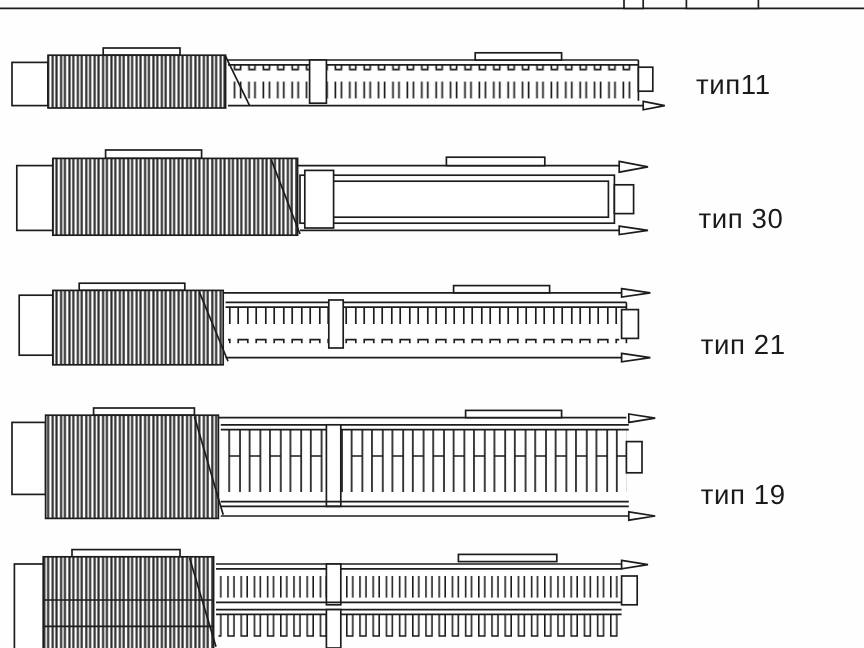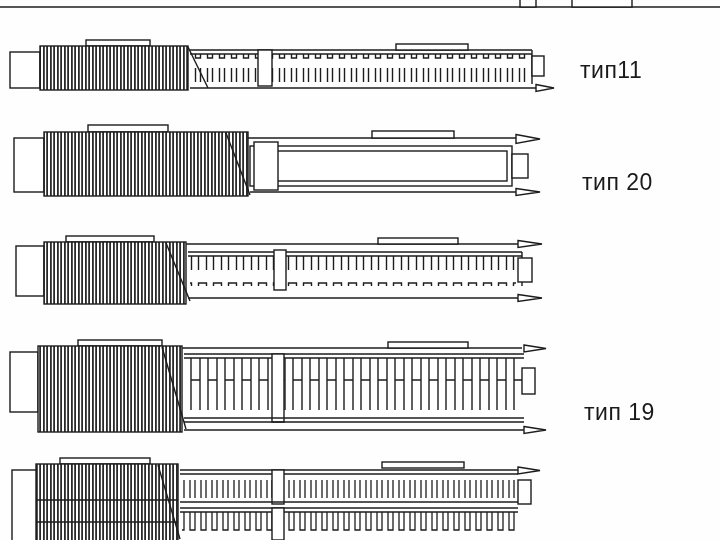--- a/index.html
+++ b/index.html
@@ -149,16 +149,17 @@
       <line x1="180" y1="512" x2="518" y2="512"></line>
       <rect x="182" y="512" width="334" height="24" fill="url(#p-comb-sm)" stroke="none"></rect>
       <rect x="272" y="508" width="12" height="32" fill="#ffffff"></rect>
       <rect x="382" y="462" width="82" height="6" fill="#ffffff"></rect>
       <rect x="518" y="480" width="13" height="24" fill="#ffffff"></rect>
       <polygon points="518,467 540,470.5 518,474" fill="#ffffff"></polygon>
     </g>
   </svg>
 
   <div class="type-label" style="left:580px; top:57px;">тип11</div>
-  <div class="type-label" style="left:582px; top:169px;">тип 20</div>
+  <div class="type-label" style="left:582px; top:169px;">тип 30</div>
+  <div class="type-label" style="left:584px; top:274px;">тип 21</div>
   <div class="type-label" style="left:584px; top:399px;">тип 19</div>
 
 </div>
 
 </body></html>

